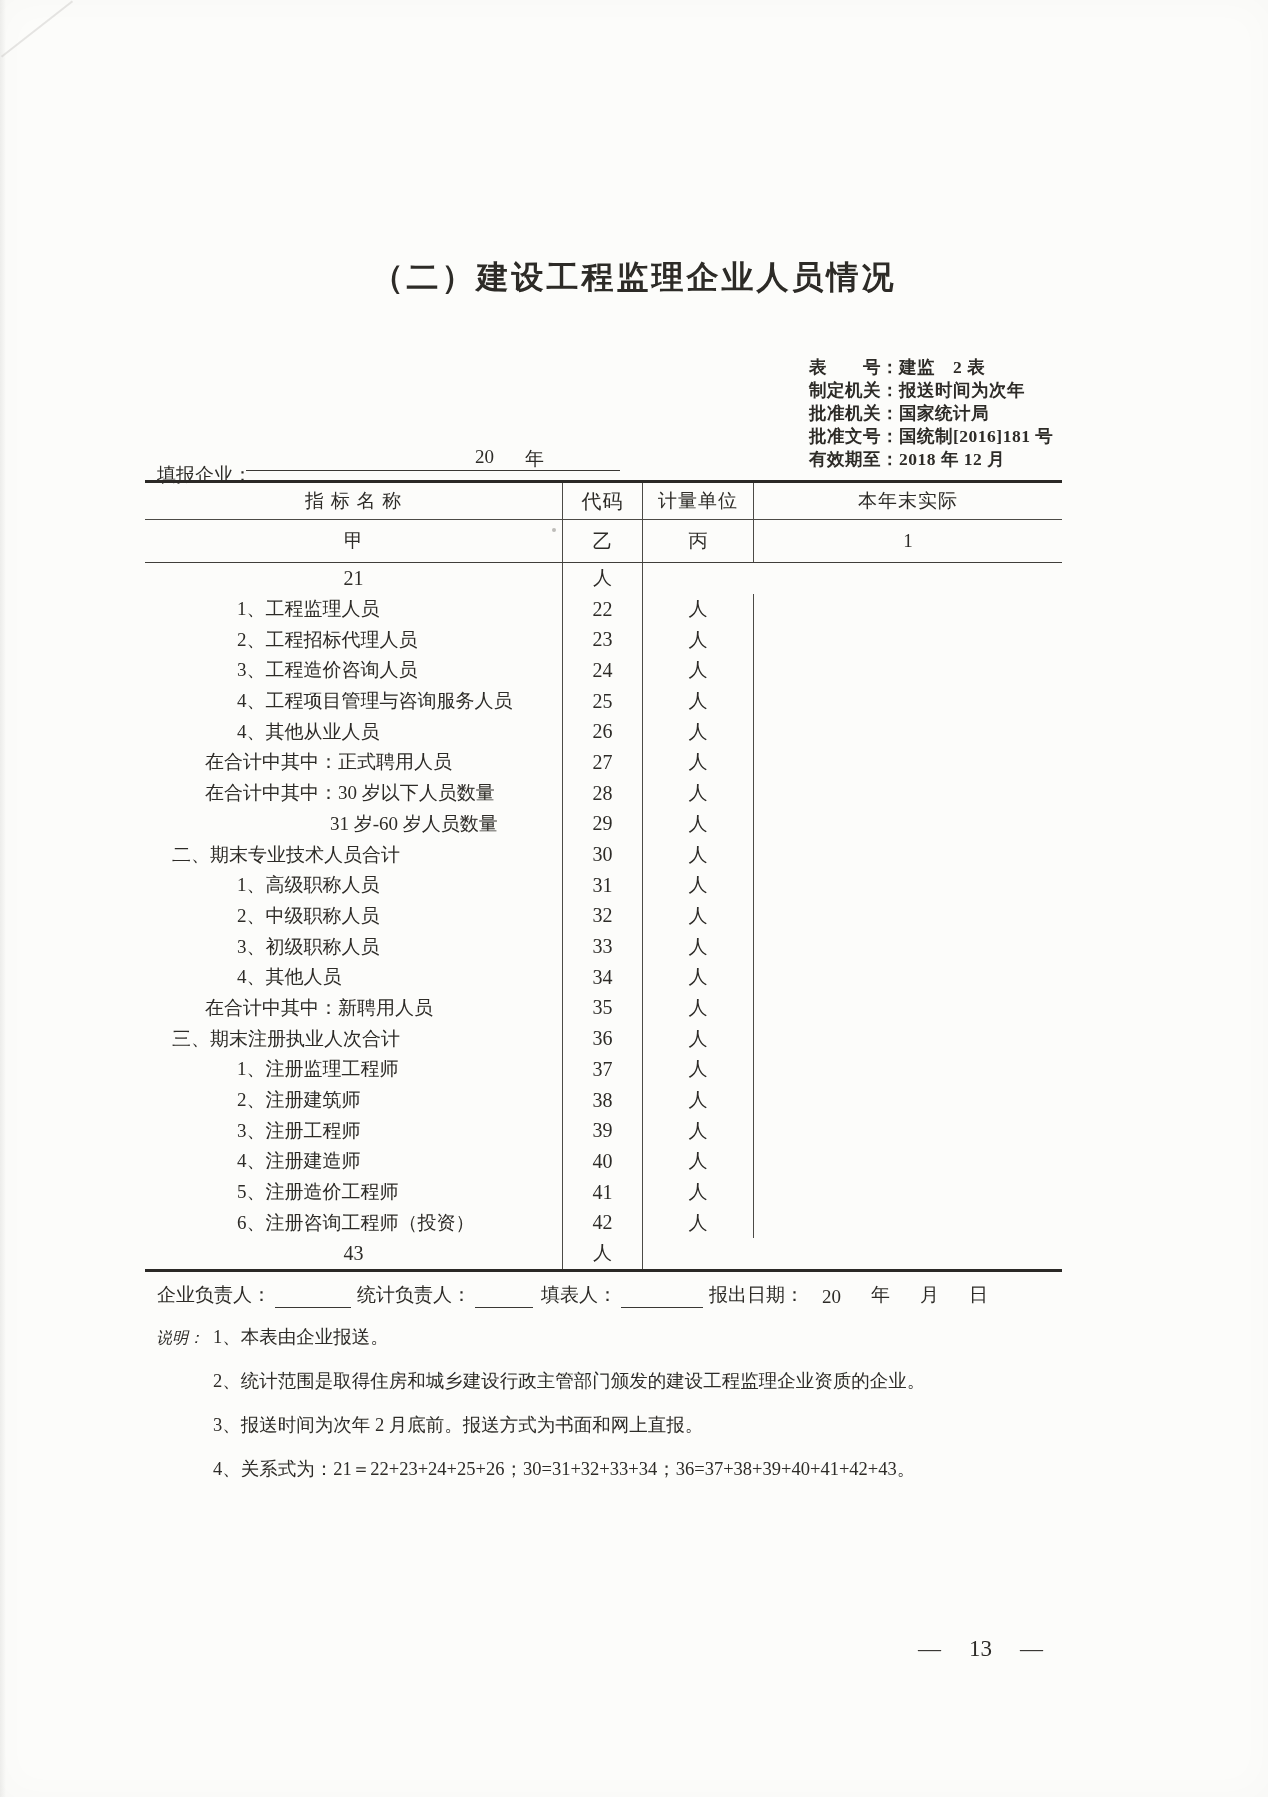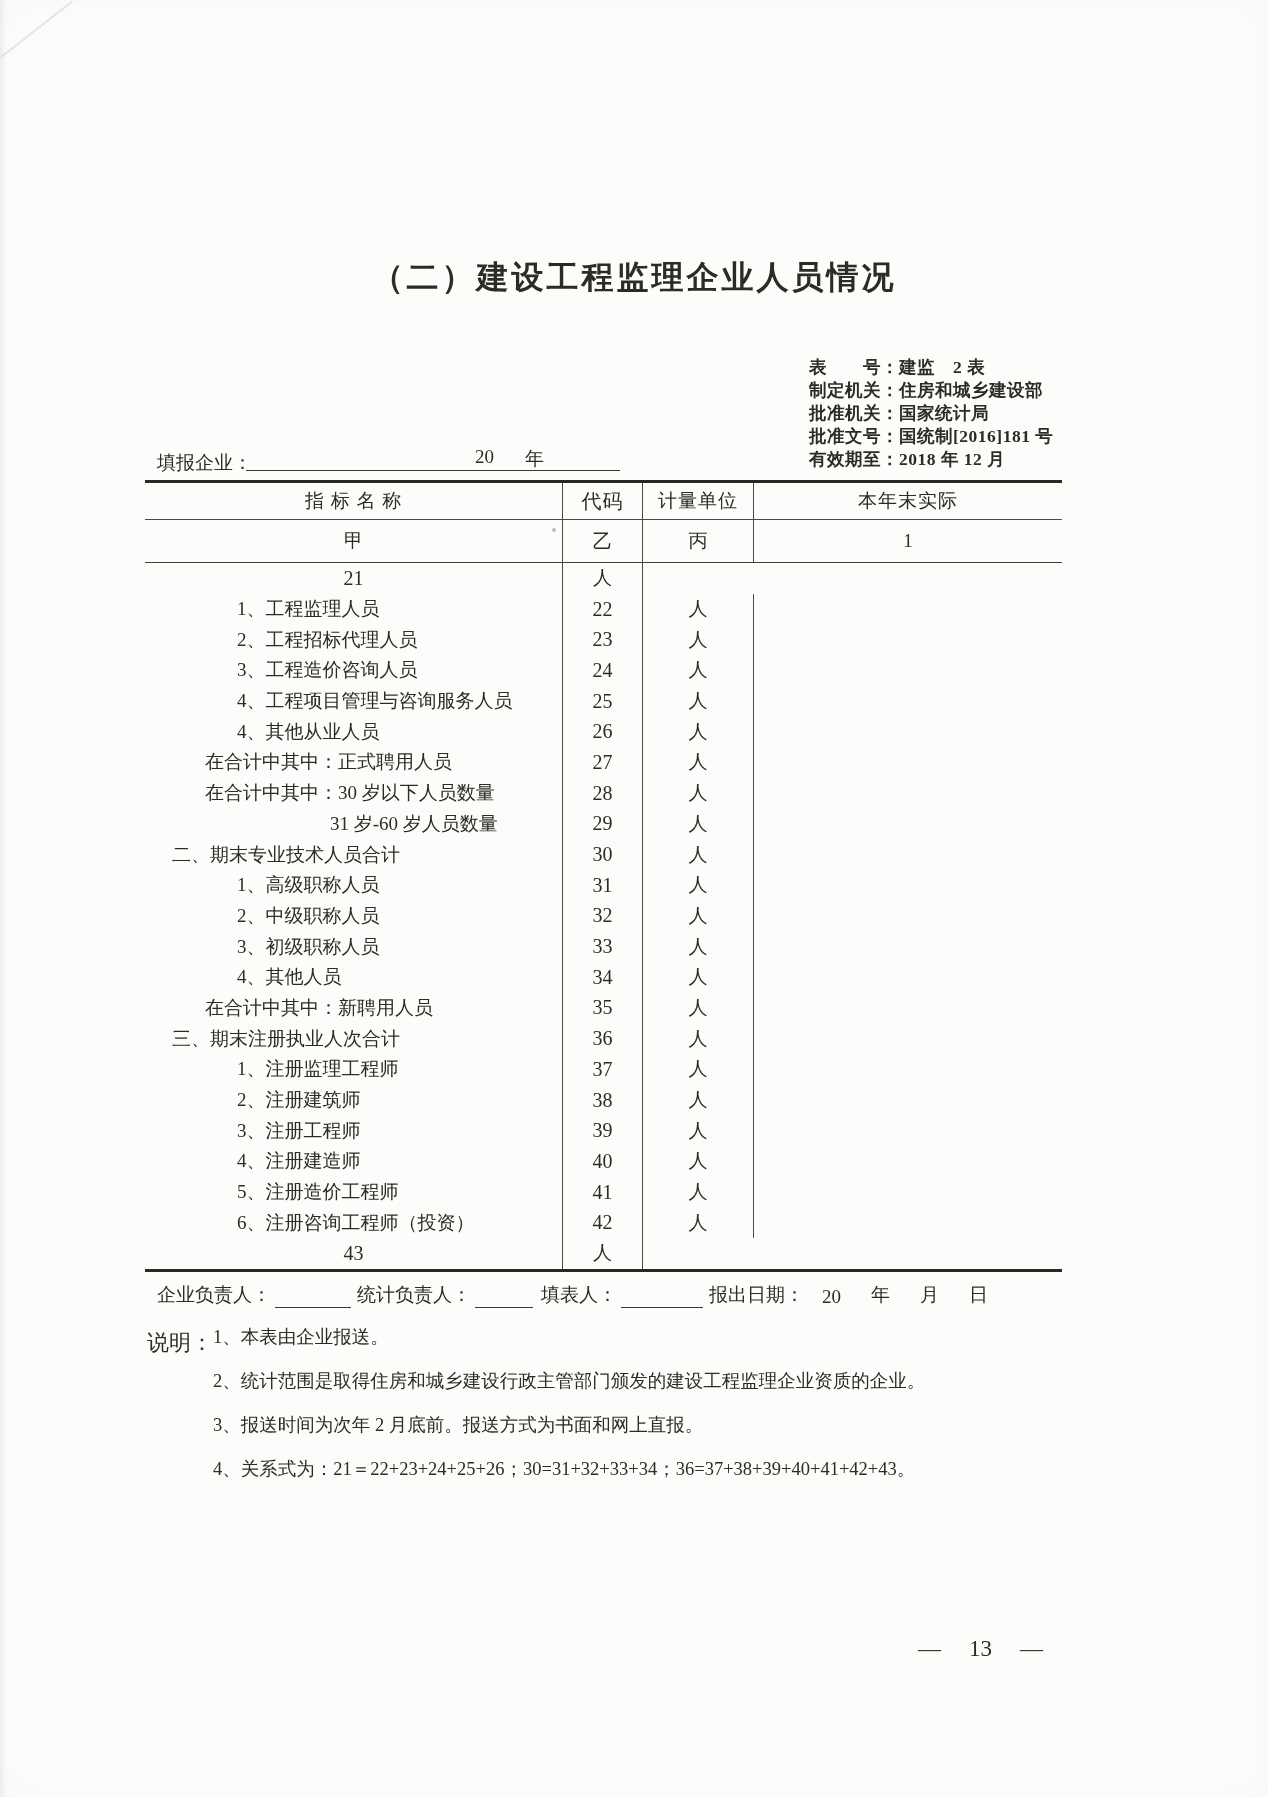--- a/index.html
+++ b/index.html
@@ -24,21 +24,21 @@
   .title{
     position:absolute;left:0;top:256px;width:100%;
     text-align:center;font-size:32px;font-weight:700;letter-spacing:3px;
   }
 
   .meta{position:absolute;left:801px;top:356px;font-size:17.5px;line-height:23px;
     font-weight:600;letter-spacing:.5px;}
   .meta-line{white-space:pre;margin-left:8px;}
 
   .company-row{position:absolute;left:157px;top:446px;font-size:19px;}
-  .company-label{position:absolute;left:0;top:4px;white-space:nowrap;}
+  .company-label{position:absolute;left:0;top:16px;white-space:nowrap;}
   .company-blank{position:absolute;left:89px;top:-2px;width:374px;height:26px;
     border-bottom:1.6px solid #3a3834;}
   .year-prefix{position:absolute;left:318px;top:0;}
   .year-suffix{position:absolute;left:368px;top:0;}
 
   
   .ptable{
     position:absolute;left:145px;top:480px;width:917px;
     border-top:3px solid #2b2926;
     border-bottom:3px solid #2b2926;
@@ -64,21 +64,21 @@
   .sig-row{position:absolute;left:157px;top:1282px;font-size:19px;
     display:flex;align-items:flex-end;white-space:nowrap;}
   .blank{display:inline-block;border-bottom:1.6px solid #3a3834;height:22px;}
   .b1{width:76px;margin:0 6px 0 4px;}
   .b2{width:58px;margin:0 8px 0 4px;}
   .b3{width:82px;margin:0 6px 0 4px;}
   .date-gap1{display:inline-block;width:18px;}
   .date-gap{display:inline-block;width:30px;}
 
   
-  .notes-label{position:absolute;left:147px;top:1328px;font-size:22px;}
+  .notes-label{position:absolute;left:156px;top:1328px;font-size:16px;font-style:italic;}
   .notes{position:absolute;left:213px;top:1328px;width:880px;font-size:18.5px;}
   .note-item{margin-bottom:25px;line-height:19px;white-space:nowrap;}
 
   .page-no{position:absolute;left:918px;top:1636px;font-size:23px;
     display:flex;align-items:center;}
   .pn-dash{letter-spacing:0;color:#3a3834;}
   .pn-num{margin:0 28px;}
 </style>
 </head>
 <body>
@@ -87,21 +87,21 @@
   <div class="edge-shade"></div>
   <div class="smudge"></div>
   <div class="speck"></div>
 
   <div class="title">（二）建设工程监理企业人员情况</div>
 
   <div class="meta">
 
       <div class="meta-line">表　　号：建监　2 表</div>
 
-      <div class="meta-line">制定机关：住房和城乡建设部</div>
+      <div class="meta-line">制定机关：报送时间为次年</div>
 
       <div class="meta-line">批准机关：国家统计局</div>
 
       <div class="meta-line">批准文号：国统制[2016]181 号</div>
 
       <div class="meta-line">有效期至：2018 年 12 月</div>
     </div>
 
   <div class="company-row">
     <span class="company-label">填报企业：</span>

